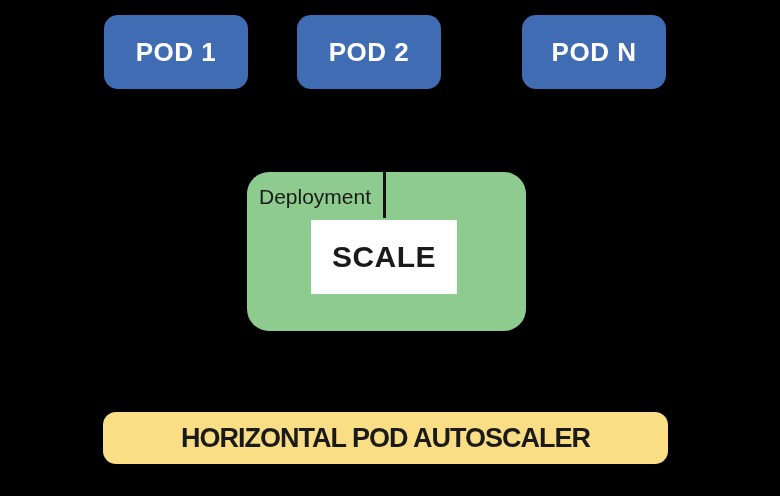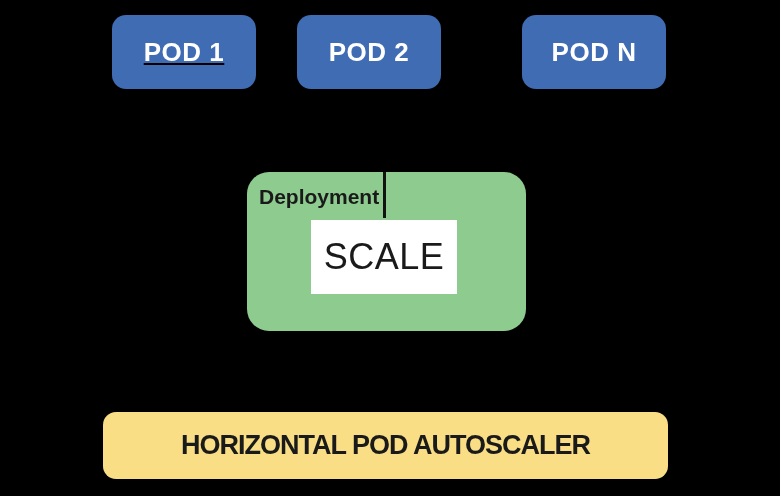--- a/index.html
+++ b/index.html
@@ -26,39 +26,39 @@
     display: flex;
     align-items: center;
     justify-content: center;
   }
   .pod-label {
     color: var(--pod-text, #fff);
     font-weight: bold;
     font-size: 26px;
     letter-spacing: 0.5px;
   }
-  .pod--1 { left: 112px; text-decoration: underline; }
+  .pod--1 { left: 104px; }
   .pod--2 { left: 297px; }
   .pod--n { left: 522px; align-items: center; }
 
   .deployment {
     position: absolute;
     left: 247px;
     top: 172px;
     width: 279px;
     height: 159px;
     background: var(--deploy-fill, #8DCB8F);
     border-radius: 22px;
   }
   .deployment-label {
     position: absolute;
     left: 12px;
     top: 13px;
     font-size: 21px;
-    font-weight: bold;
+    font-weight: normal;
     color: var(--text-dark, #1a1a1a);
   }
   .connector {
     position: absolute;
     left: 136px;
     top: 0;
     width: 3px;
     height: 46px;
     background: var(--connector, #111);
   }
@@ -67,31 +67,31 @@
     left: 64px;
     top: 48px;
     width: 146px;
     height: 74px;
     background: #ffffff;
     display: flex;
     align-items: center;
     justify-content: center;
   }
   .scale-label {
-    font-size: 36px;
-    font-weight: normal;
+    font-size: 30px;
+    font-weight: bold;
     color: var(--text-dark, #1a1a1a);
     letter-spacing: 0.5px;
   }
   .hpa {
     position: absolute;
     left: 103px;
     top: 412px;
     width: 565px;
-    height: 67px;
+    height: 52px;
     background: var(--hpa-fill, #FADE85);
     border-radius: 13px;
     display: flex;
     align-items: center;
     justify-content: center;
   }
   .hpa-label {
     font-size: 27px;
     font-weight: bold;
     color: var(--text-dark, #1a1a1a);

